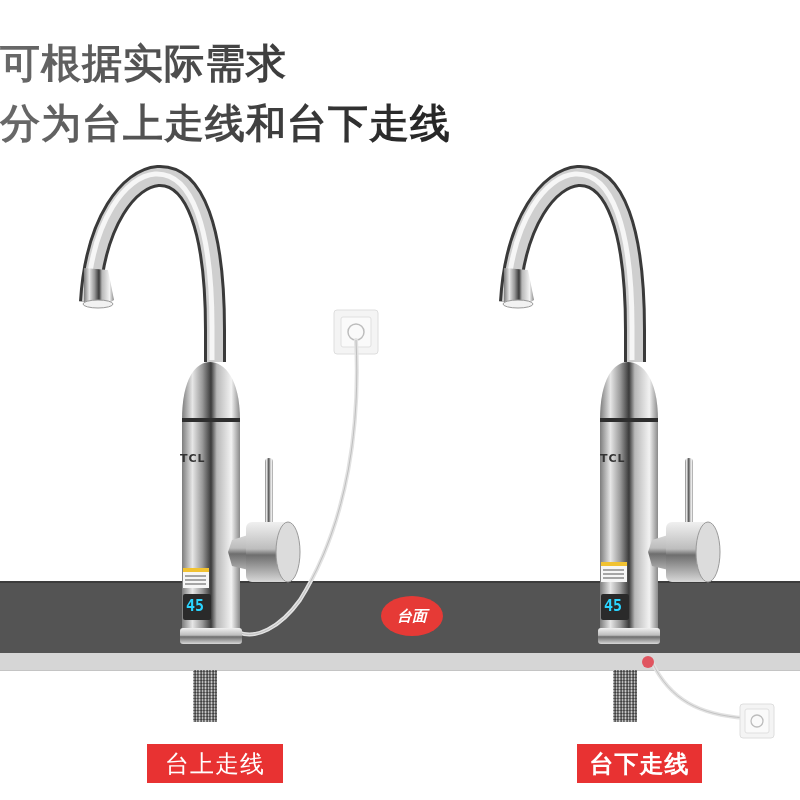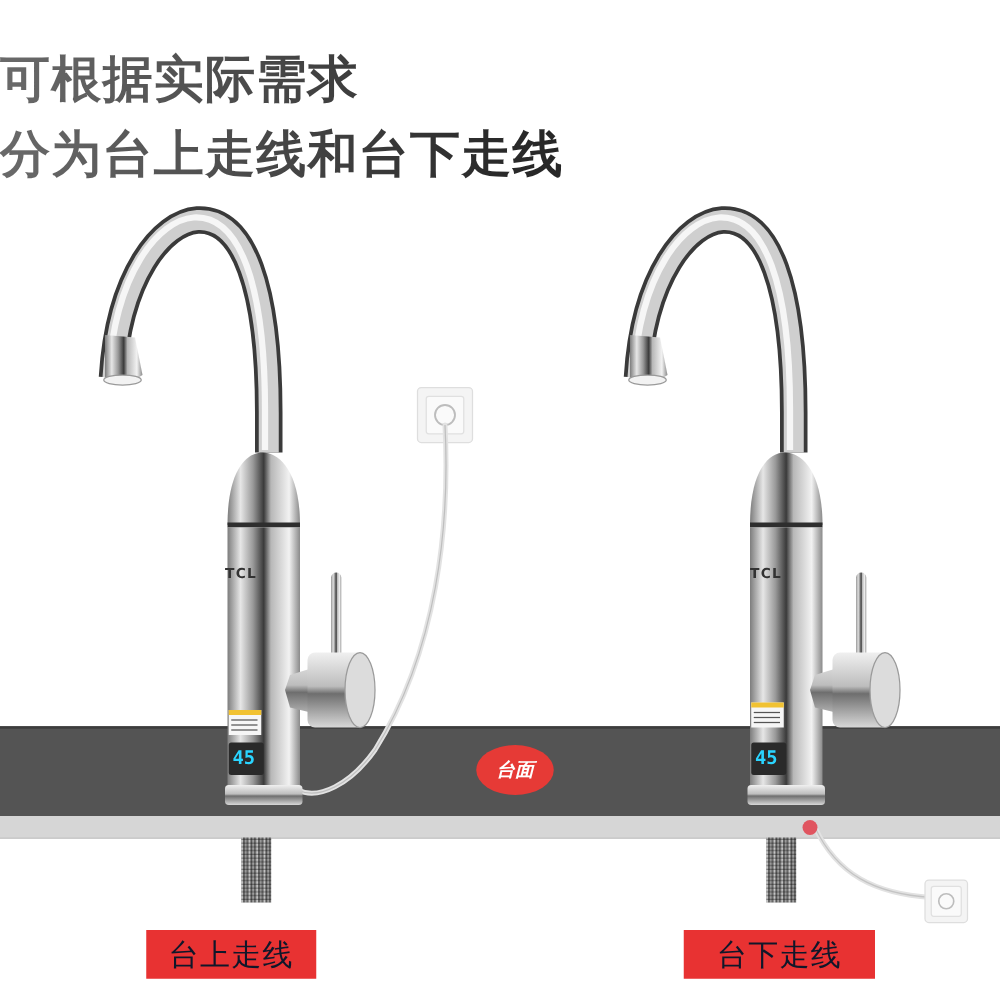--- a/index.html
+++ b/index.html
@@ -4,23 +4,23 @@
 <style>
   html,body{margin:0;padding:0;background:#fff;}
   body{width:800px;height:800px;position:relative;overflow:hidden;font-family:"DejaVu Sans","Liberation Sans",sans-serif;}
   .title{position:absolute;left:0;width:792px;font-weight:bold;font-size:40px;letter-spacing:1px;
     background:linear-gradient(90deg,#6a6a6a 0%,#2a2a2a 50%,#111 100%);-webkit-background-clip:text;background-clip:text;color:transparent;}
   .t1{top:36px;}
   .t2{top:96px;}
   .counter{position:absolute;left:0;top:581px;width:800px;height:72px;background:#545454;border-top:2px solid #3c3c3c;box-sizing:border-box;}
   .counter-edge{position:absolute;left:0;top:653px;width:800px;height:17px;background:#d6d6d6;border-bottom:1px solid #c4c4c4;}
   .badge{position:absolute;left:381px;top:596px;width:62px;height:40px;border-radius:50%;background:#e63a36;color:#fff;font-weight:bold;font-size:15px;display:flex;align-items:center;justify-content:center;font-style:italic;}
-  .label{position:absolute;top:744px;height:39px;background:#e83232;color:#0f172a;font-size:24px;display:flex;align-items:center;justify-content:center;letter-spacing:1px;}
+  .label{position:absolute;top:744px;height:39px;background:#e83232;color:#ffffff;font-size:24px;display:flex;align-items:center;justify-content:center;letter-spacing:1px;margin-left:30px;}
   .label-left{left:117px;width:136px;}
-  .label-right{left:547px;width:153px;}
+  .label-right{left:547px;width:125px;font-weight:bold;}
   .faucet{position:absolute;}
   svg{display:block;}
   .display-text{font-family:"DejaVu Sans Mono",monospace;text-align:right;}
 </style>
 </head>
 <body>
 
 <div class="title t1">可根据实际需求</div>
 <div class="title t2">分为台上走线和台下走线</div>
 

